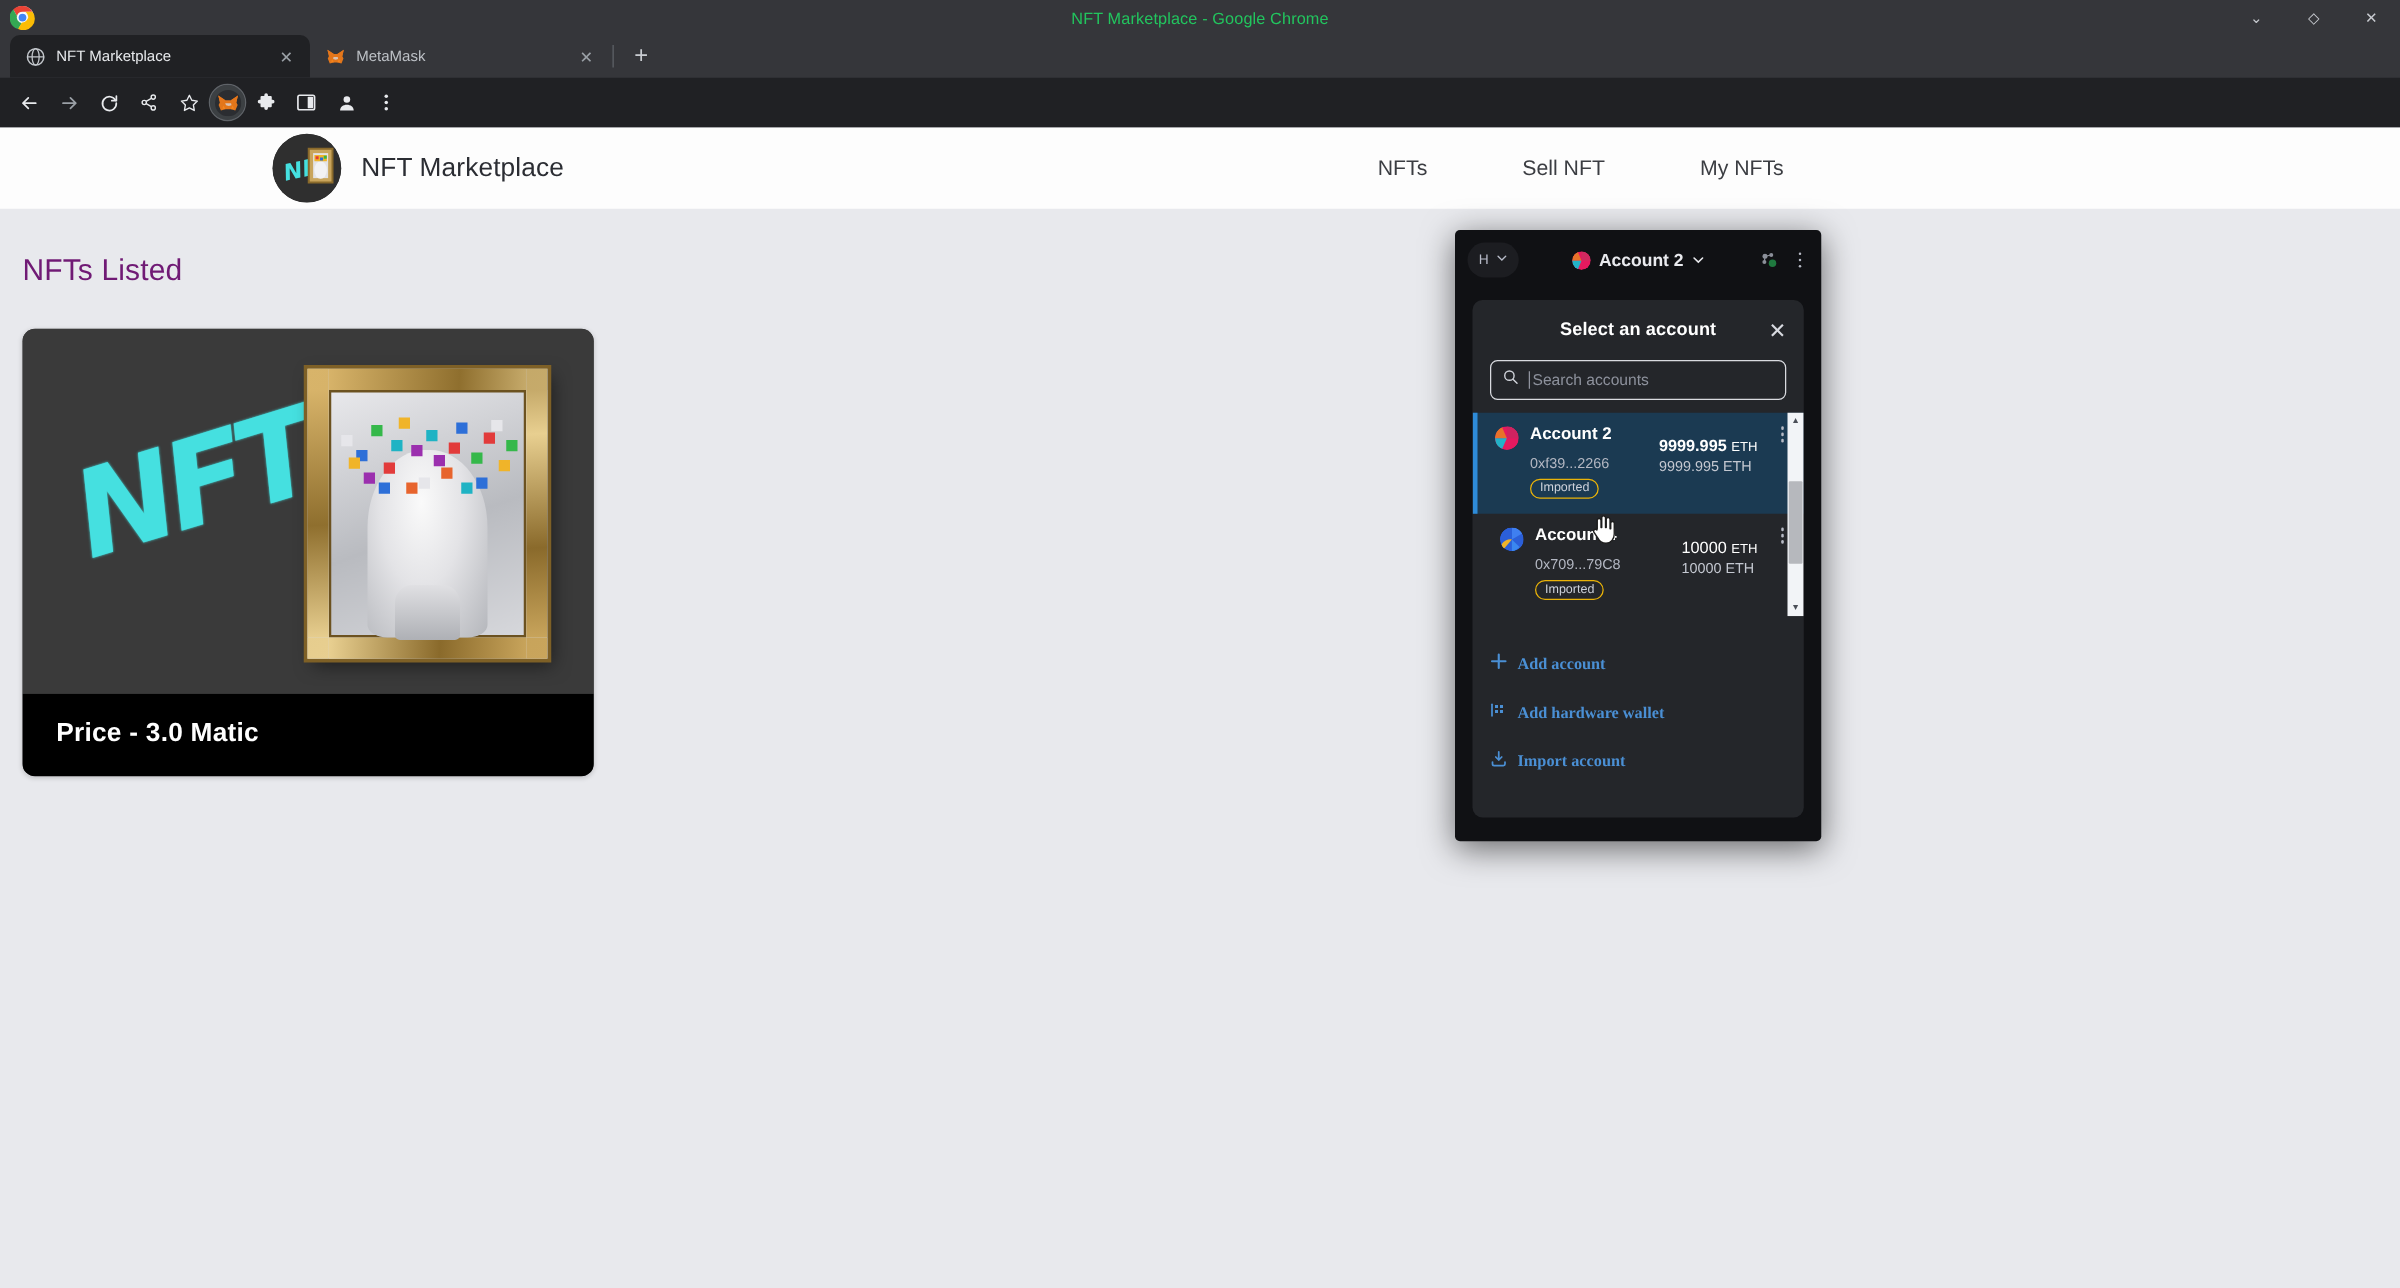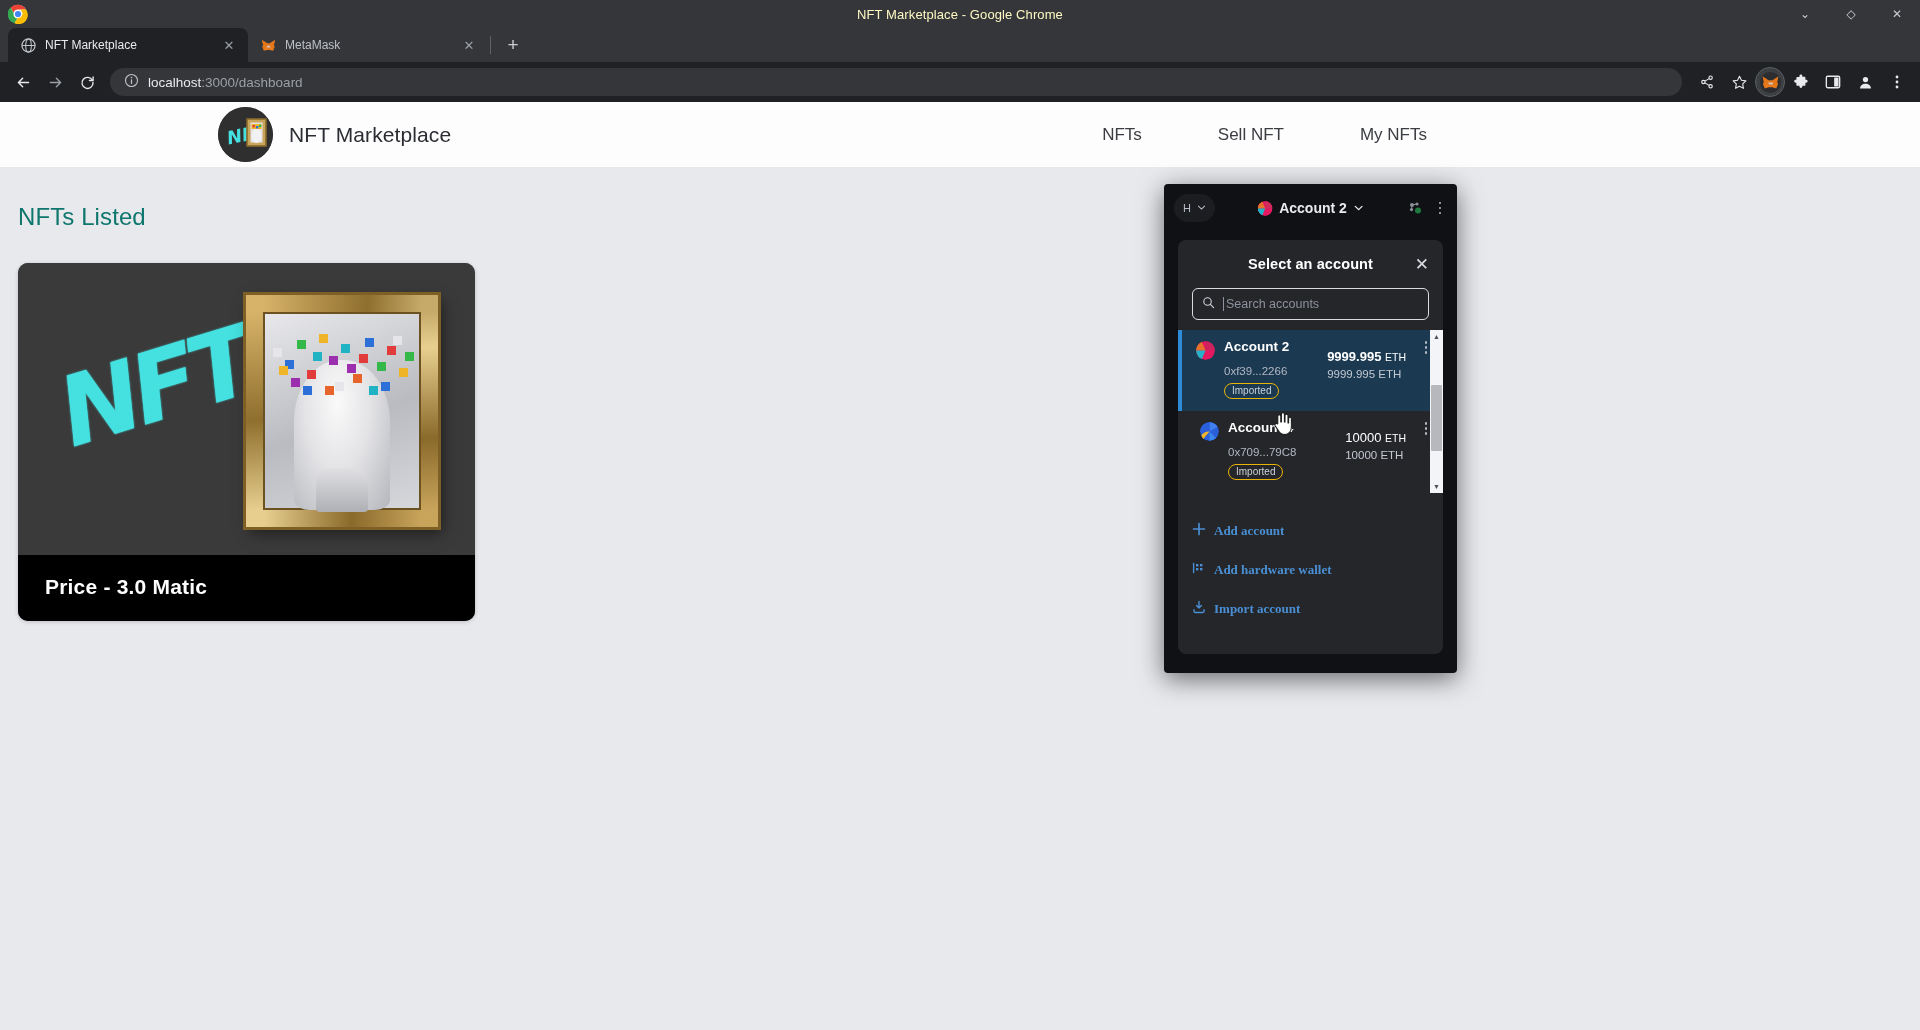--- a/index.html
+++ b/index.html
@@ -11,21 +11,21 @@
   }
 
   
   .window { width: 1920px; height: 1030px; position: relative; background: #35363a; }
 
   
   .titlebar {
     height: 28px; background: #35363a; position: relative;
     display: flex; align-items: center; justify-content: center;
   }
-  .titlebar-title { color: #fef9c3; font-size: 13px; letter-spacing: .1px; }
+  .titlebar-title { color: #22c55e; font-size: 13px; letter-spacing: .1px; }
   .chrome-logo { position: absolute; left: 8px; top: 4px; width: 20px; height: 20px; }
   .win-controls { position: absolute; right: 0; top: 0; height: 28px; display: flex; }
   .win-btn {
     width: 46px; height: 28px; display: flex; align-items: center; justify-content: center;
     color: #c9ccd1; font-size: 12px;
   }
 
   
   .tabstrip { height: 34px; background: #35363a; display: flex; align-items: flex-end; padding-left: 8px; position: relative; }
   .tab {
@@ -74,21 +74,21 @@
   .brand { display: flex; align-items: center; gap: 16px; }
   .brand-logo {
     width: 55px; height: 55px; border-radius: 50%; overflow: hidden;
     background: #2b2b2b; position: relative; flex: 0 0 55px;
   }
   .brand-name { font-size: 21px; color: #2b2d33; font-weight: 400; letter-spacing: .1px; }
   .navlinks { display: flex; align-items: center; gap: 0; margin-left: auto; padding-right: 455px; }
   .navlink { font-size: 17px; color: #3b3d42; padding: 0 38px; white-space: nowrap; }
 
   .content { padding: 36px 0 0 18px; }
-  .section-title { font-size: 24px; color: #0f766e; font-weight: 400; margin-bottom: 32px; letter-spacing: .1px; }
+  .section-title { font-size: 24px; color: #701a75; font-weight: 400; margin-bottom: 32px; letter-spacing: .1px; }
 
   .nft-card {
     width: 457px; border-radius: 10px; overflow: hidden;
     box-shadow: 0 1px 4px rgba(0,0,0,.18); background: #3a3a3a;
   }
   .nft-image {
     height: 292px; background: #3a3a3a; position: relative; overflow: hidden;
     display: flex; align-items: center; justify-content: center;
   }
   .nft-graffiti {
@@ -266,30 +266,20 @@
     <div class="tb-icon">
       <svg width="17" height="17" viewBox="0 0 20 20">
           <path d="M4 10h12m0 0l-5-5m5 5l-5 5" fill="none" stroke="#9aa0a6" stroke-width="1.6" stroke-linecap="round" stroke-linejoin="round"></path>
         </svg>
     </div>
     <div class="tb-icon">
       <svg width="17" height="17" viewBox="0 0 20 20">
           <path d="M15.8 7.5A6.5 6.5 0 1 0 16.5 10" fill="none" stroke="#e8eaed" stroke-width="1.6" stroke-linecap="round"></path>
           <path d="M16.6 3.4v4.3h-4.3" fill="none" stroke="#e8eaed" stroke-width="1.6" stroke-linecap="round" stroke-linejoin="round"></path>
         </svg>
-    </div>
-    <div class="omnibox">
-      <span>
-        <svg width="15" height="15" viewBox="0 0 16 16">
-            <circle cx="8" cy="8" r="6.4" fill="none" stroke="#bdc1c6" stroke-width="1.2"></circle>
-            <path d="M8 7.2v4" stroke="#bdc1c6" stroke-width="1.3" stroke-linecap="round"></path>
-            <circle cx="8" cy="4.9" r=".85" fill="#bdc1c6"></circle>
-          </svg>
-      </span>
-      <span class="omni-url"><b>localhost</b><span>:3000/dashboard</span></span>
     </div>
     <div class="tb-right">
       <div class="tb-icon">
         <svg width="16" height="16" viewBox="0 0 20 20">
             <circle cx="14.5" cy="4.6" r="2.1" fill="none" stroke="#e8eaed" stroke-width="1.4"></circle>
             <circle cx="5.5" cy="10" r="2.1" fill="none" stroke="#e8eaed" stroke-width="1.4"></circle>
             <circle cx="14.5" cy="15.4" r="2.1" fill="none" stroke="#e8eaed" stroke-width="1.4"></circle>
             <path d="M7.4 8.9l5.2-3.1M7.4 11.1l5.2 3.1" stroke="#e8eaed" stroke-width="1.4"></path>
           </svg>
       </div>

